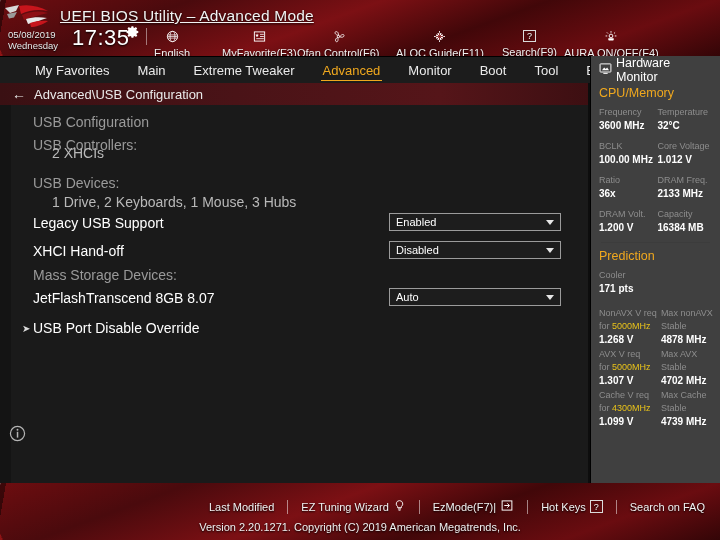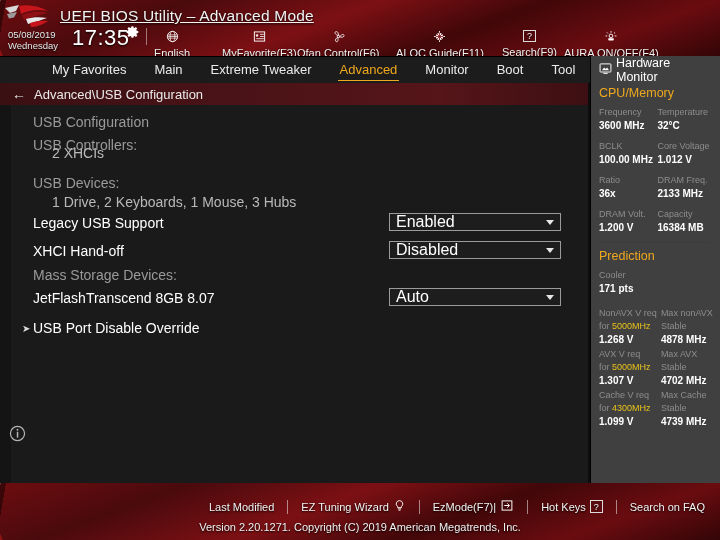--- a/index.html
+++ b/index.html
@@ -52,21 +52,21 @@
     flex-direction: column;
   }
   .hicon { display: inline-flex; align-items: center; justify-content: center; }
 
   
   #navbar {
     position: absolute; left: 0; top: 56px; width: 590px; height: 27px;
     background: #1c1c1c;
     border-top: 1px solid #000;
   }
-  #navbar .tabs { display: flex; height: 27px; padding-left: 38px; }
+  #navbar .tabs { display: flex; align-items: center; height: 27px; padding-left: 21px; }
   .tab {
     font-size: 13px; color: #eaeaea; padding: 0 14px; white-space: nowrap;
     line-height: 26px; position: relative;
   }
   .tab.active { color: #f0a81e; }
   .tab.active::after {
     content: ""; position: absolute; left: 12px; right: 12px; bottom: 3px;
     height: 1px; background: #f0a81e;
   }
 
@@ -93,21 +93,21 @@
   }
   .lbl.dim  { color: #9a9a9a; }
   .lbl.bold { color: #ffffff; }
   .lbl.ind  { left: 52px; color: #b9b9b9; }
 
   .ddl {
     position: absolute; left: 389px; top: 1px; width: 172px; height: 18px;
     border: 1px solid #9b9b9b; background: #1d1d1d;
     display: flex; align-items: center; padding: 0 6px;
   }
-  .ddl .val { font-size: 16px; color: #ffffff; flex: 1; }
+  .ddl .val { font-size: 11px; color: #ffffff; flex: 1; }
   .ddl .car { width: 0; height: 0; border-left: 4.5px solid transparent; border-right: 4.5px solid transparent; border-top: 5px solid #e6e6e6; }
 
   .subarrow { position: absolute; left: 22px; top: 0; height: 22px; display: flex; align-items: center; color: #dcdcdc; font-size: 10px; }
 
   #infoicon { position: absolute; left: 9px; top: 320px; width: 17px; height: 17px; }
 
   
   #sidebar {
     position: absolute; left: 590px; top: 56px; width: 130px; height: 427px;
     background: #404040; border-left: 1px solid #000;

